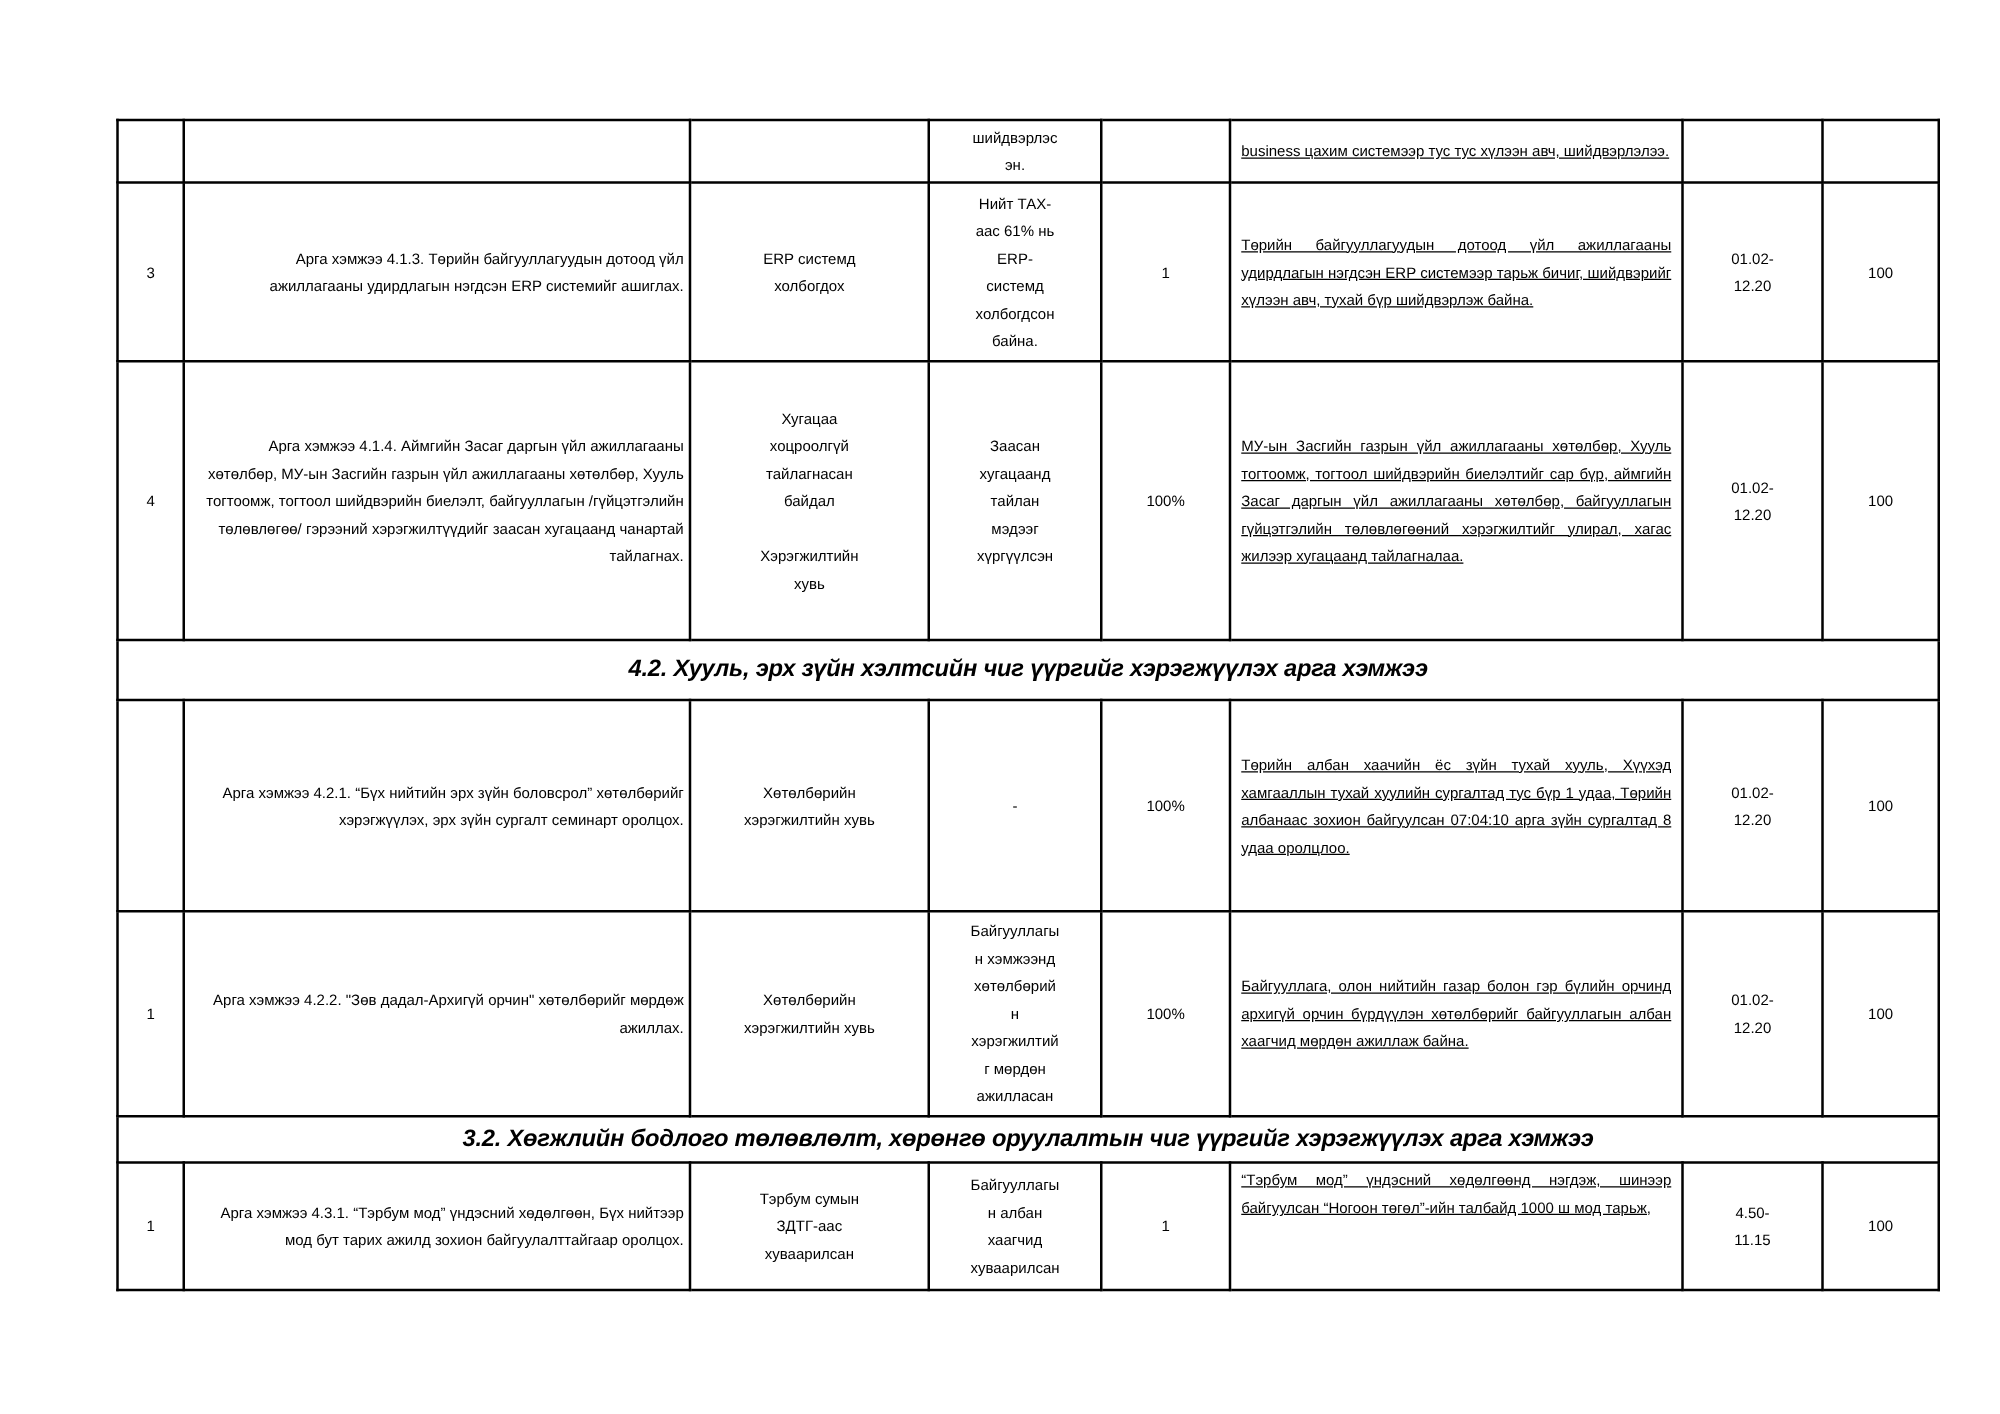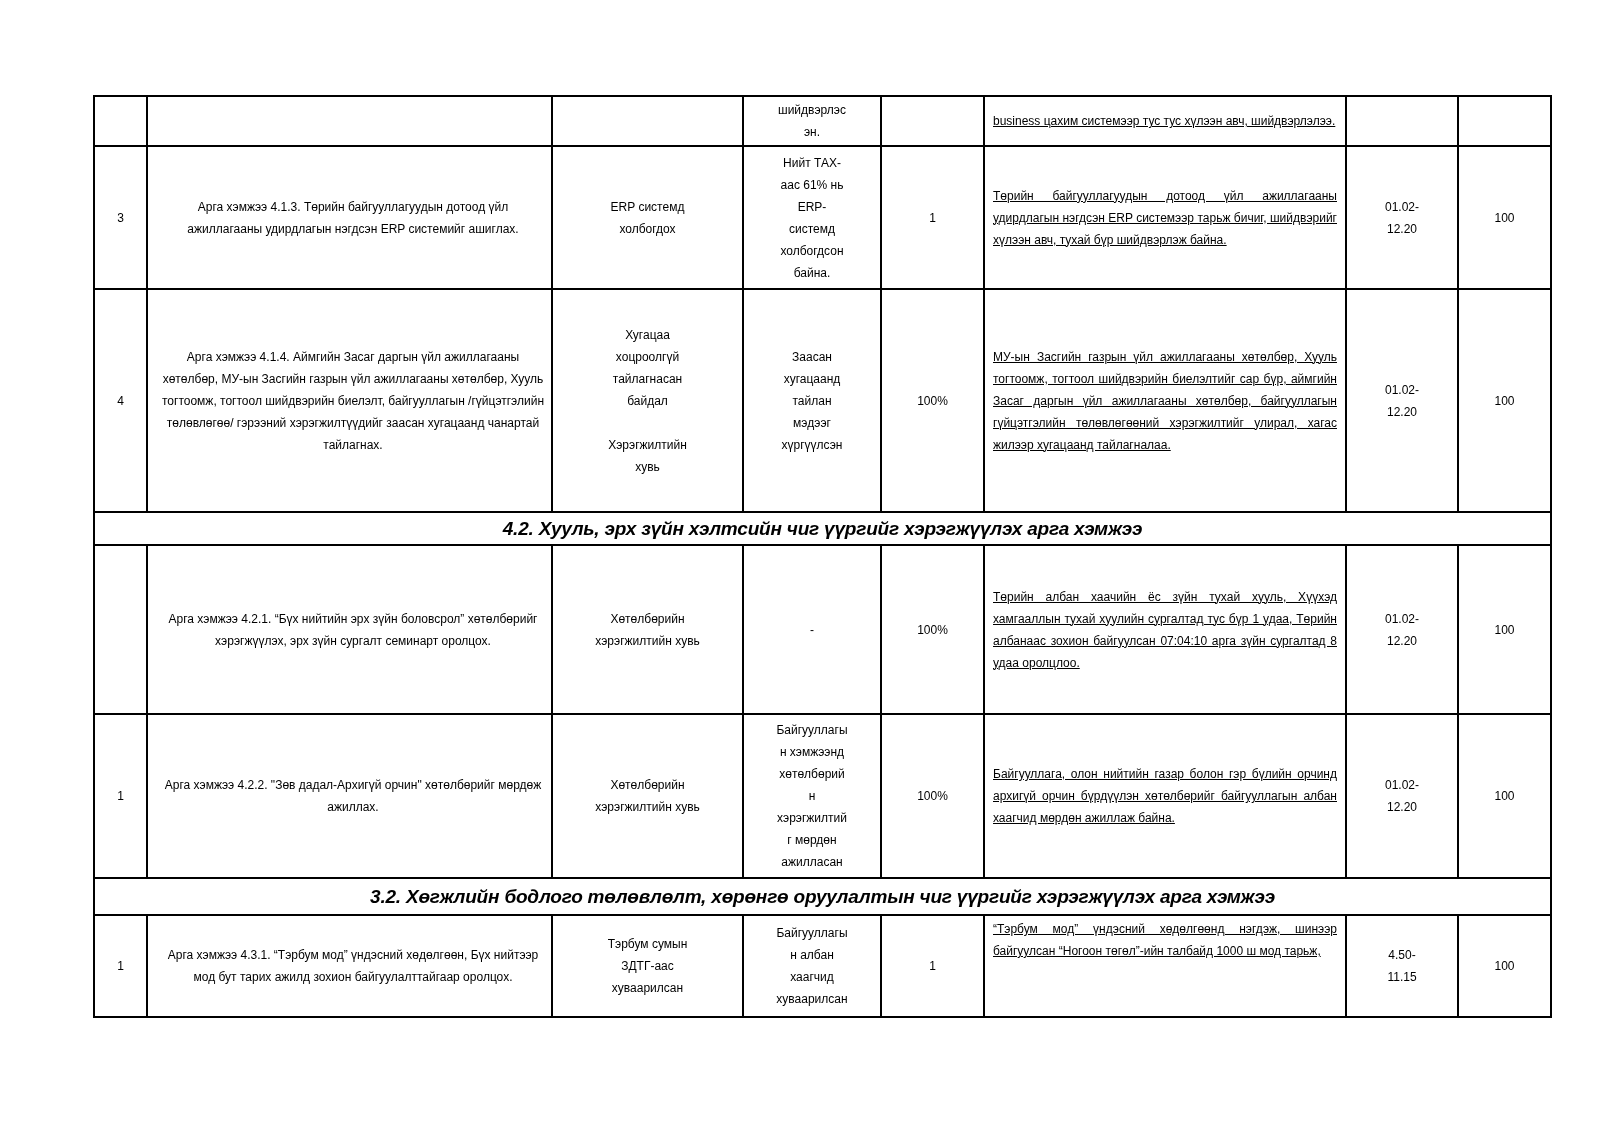--- a/index.html
+++ b/index.html
@@ -25,35 +25,35 @@
   td {
     border: 2px solid #000000;
     font-size: 12px;
     line-height: 22px;
     vertical-align: middle;
     padding: 2px 4px;
     overflow: hidden;
     word-wrap: break-word;
   }
   td.c-num { text-align: center; }
-  td.c-desc { text-align: center; padding-left: 11px; padding-right: 4px; }
+  td.c-desc { text-align: right; padding-left: 11px; padding-right: 4px; }
   td.c-center { text-align: center; white-space: pre-line; padding-left: 2px; padding-right: 2px; }
   td.c-result { text-align: justify; padding-left: 8px; padding-right: 8px; text-decoration: underline; }
   tr.section-row td {
     text-align: center;
     font-weight: bold;
     font-style: italic;
     font-size: 19px;
     letter-spacing: -0.2px;
     padding: 4px 2px;
   }
   tr.h-partial { height: 47px; }
   tr.h-r413 { height: 143px; }
   tr.h-r414 { height: 223px; }
-  tr.h-s42 { height: 33px; }
+  tr.h-s42 { height: 48px; }
   tr.h-r421 { height: 169px; }
   tr.h-r422 { height: 164px; }
   tr.h-s43 { height: 37px; }
   tr.h-r431 { height: 102px; }
   td.v-top { vertical-align: top; }
 </style>
 </head>
 <body>
 
 <table class="doc-table">

